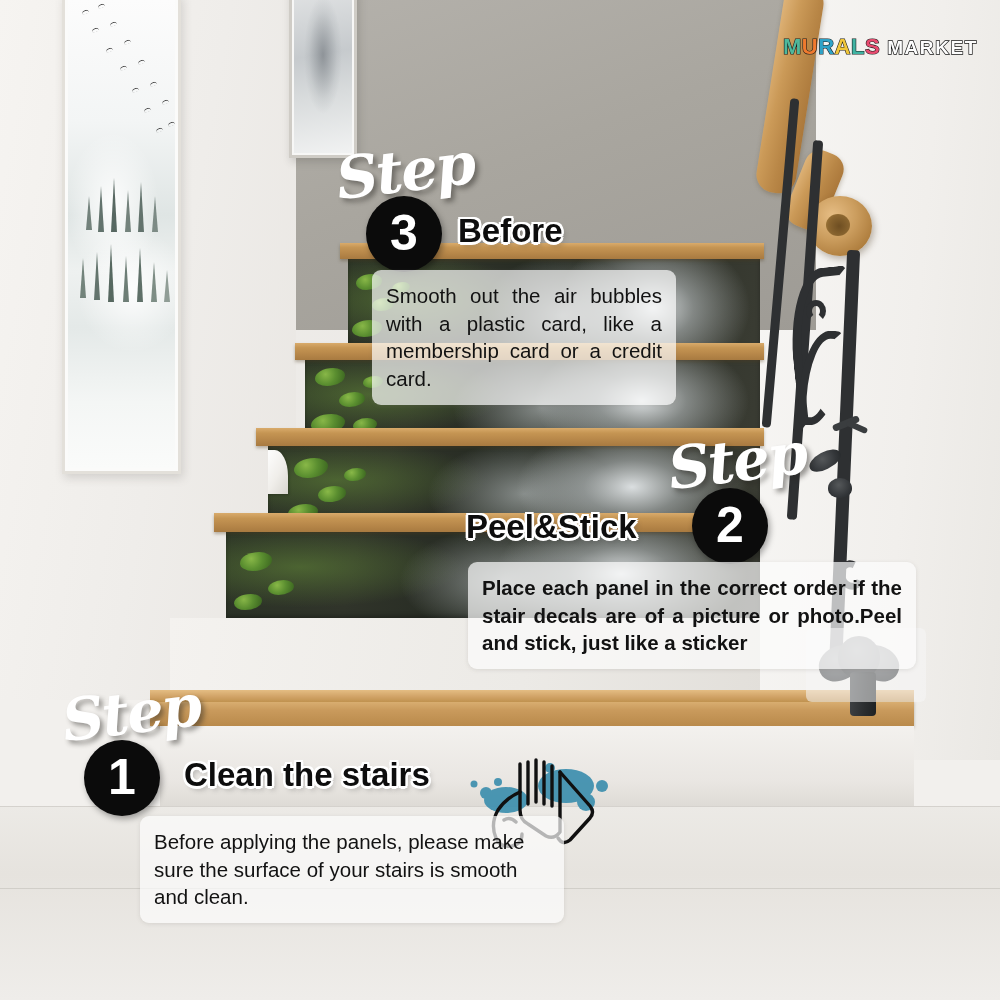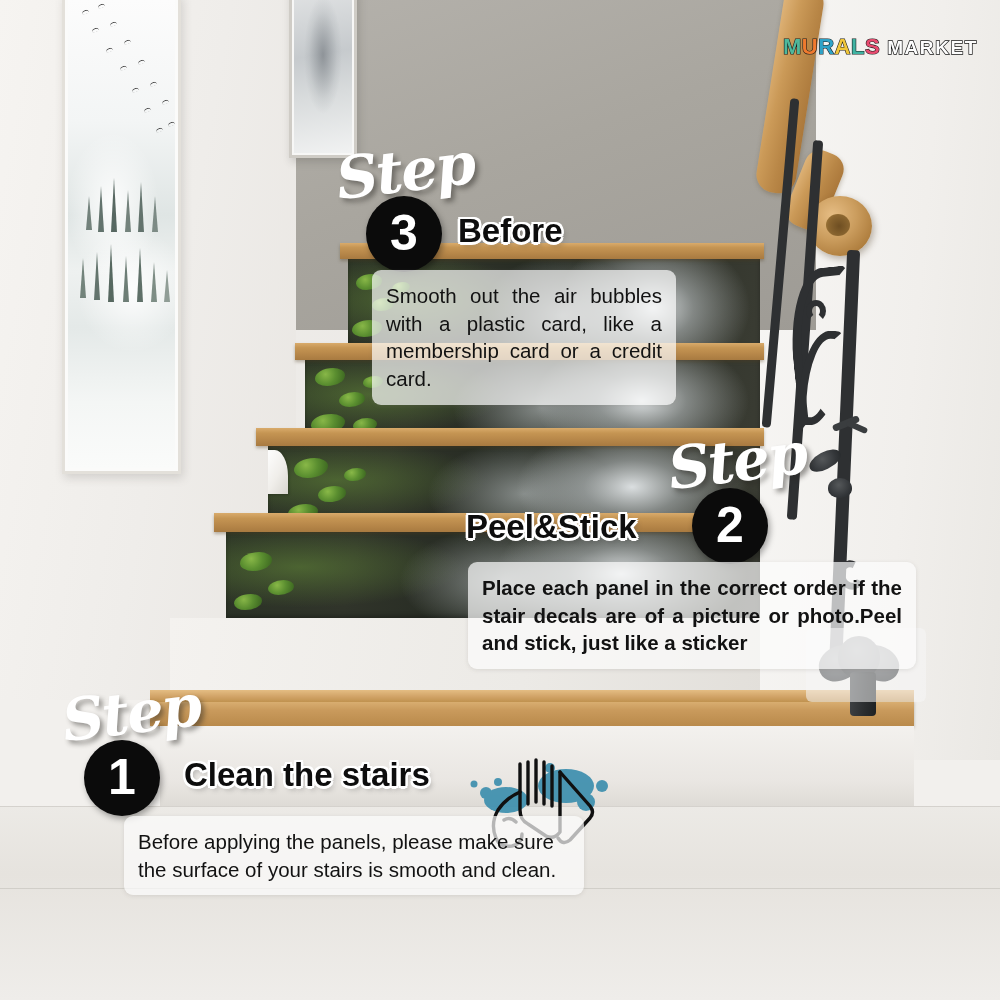--- a/index.html
+++ b/index.html
@@ -349,16 +349,16 @@
           <path d="M74 12 L74 54"></path>
           <path d="M82 14 L82 56"></path>
           <path d="M90 18 L90 58"></path>
           <path d="M98 24 L128 58 Q133 64 128 70 L108 92 Q101 98 96 90"></path>
           <path d="M58 44 Q44 50 36 62 Q28 76 34 90 Q38 100 50 98 Q60 96 60 86"></path>
           <path d="M42 72 Q48 68 54 74"></path>
         </g>
       </svg>
     </div>
 
-    <div class="step-body nojust" style="left:124px;top:816px;width:460px;">Before applying the panels, please make sure the surface of your stairs is smooth and clean.</div>
+    <div class="step-body nojust" style="left:140px;top:816px;width:424px;">Before applying the panels, please make sure the surface of your stairs is smooth and clean.</div>
   </div>
 
 </div>
 
 </body></html>

